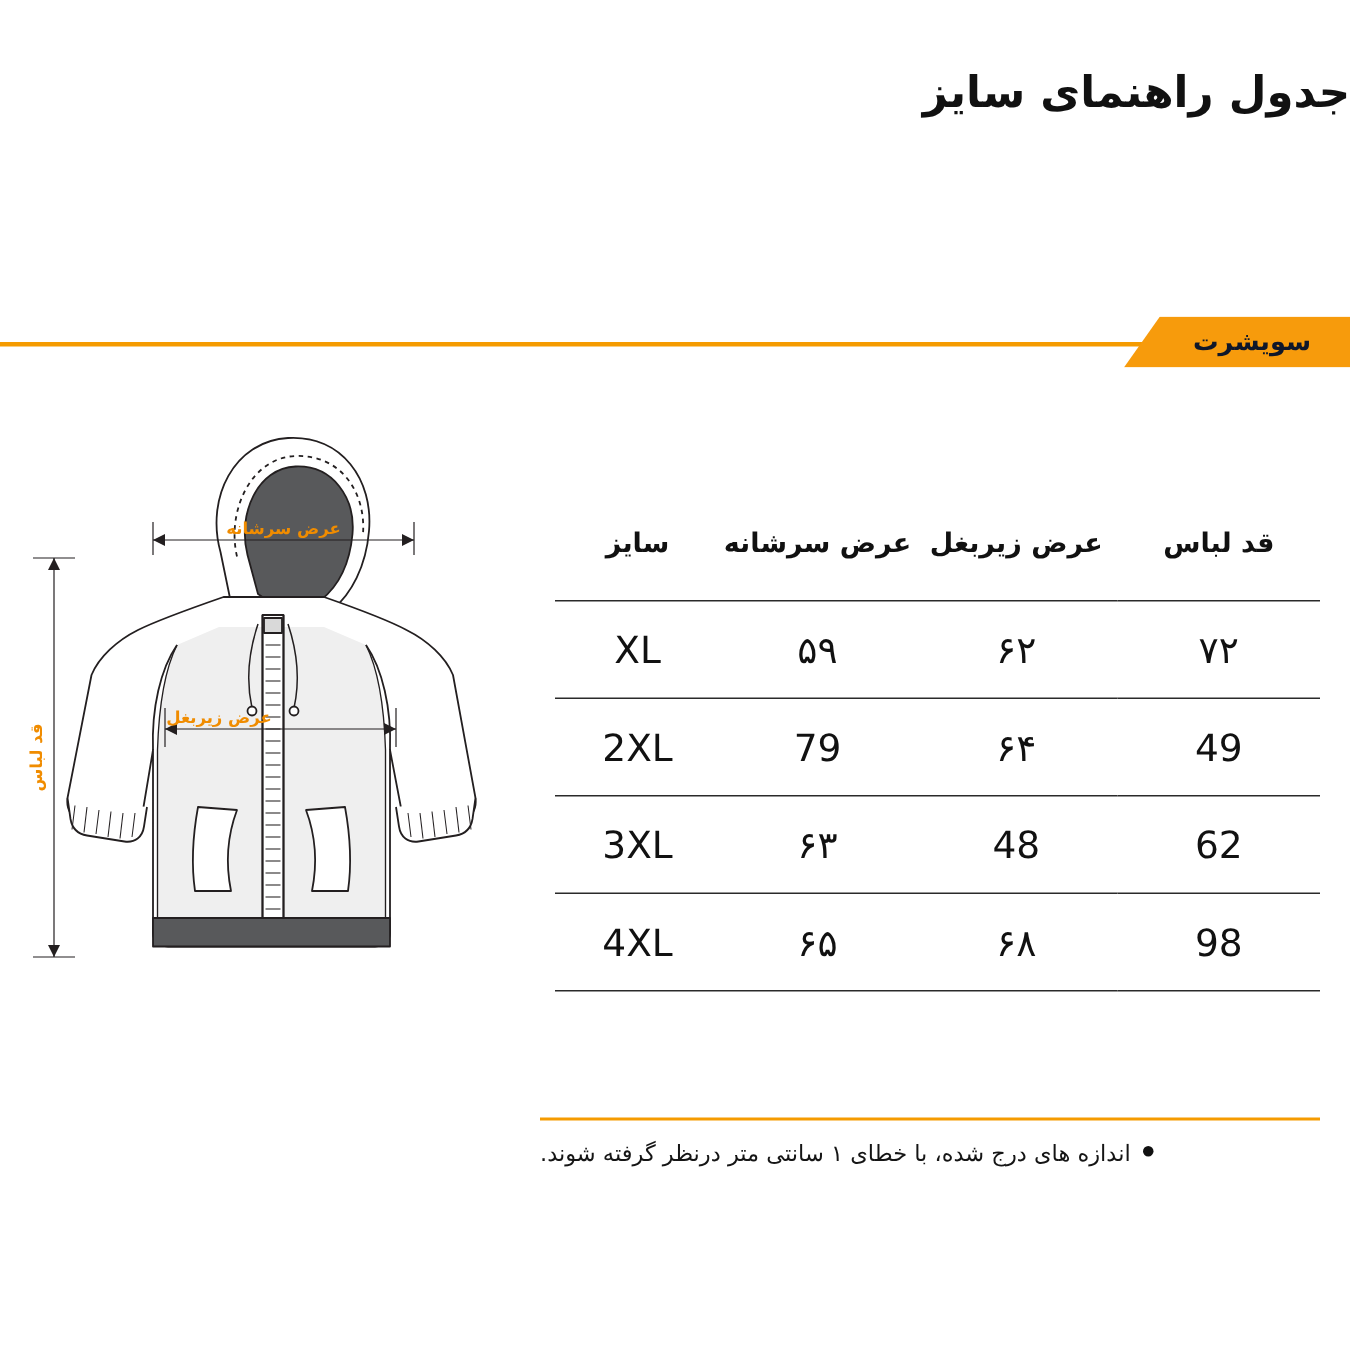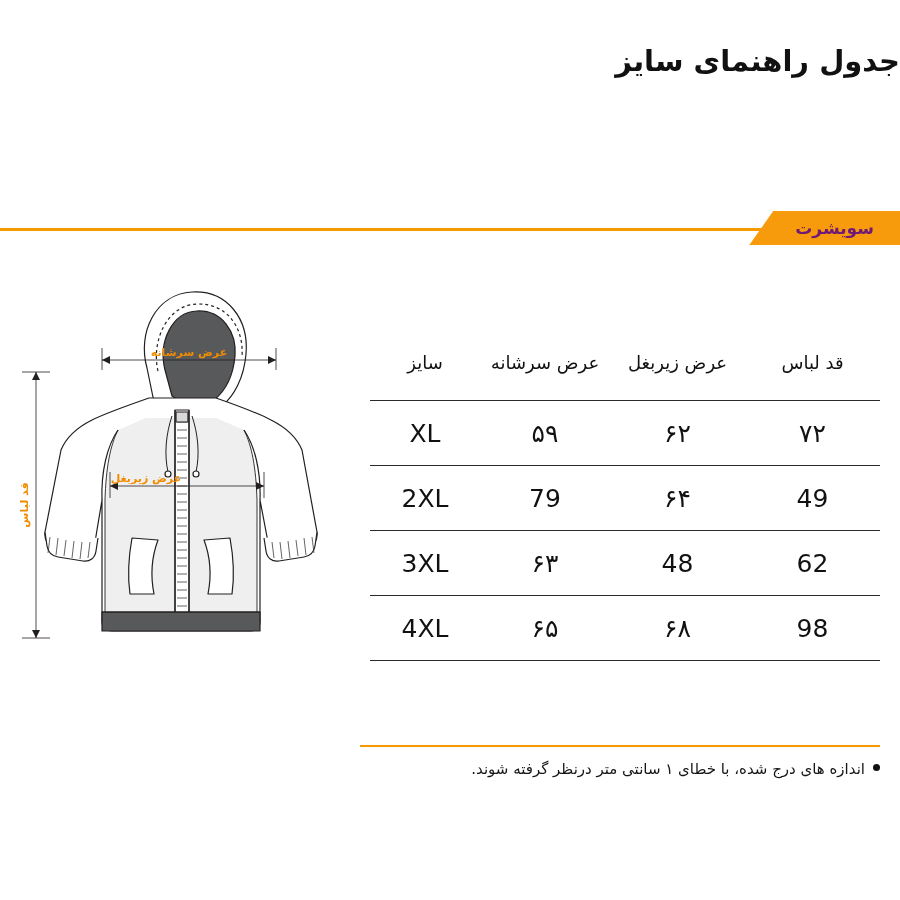--- a/index.html
+++ b/index.html
@@ -28,21 +28,21 @@
   }
   .cattab{
     position:absolute;right:0;top:211px;
     height:34px;
     background:#f79b0c;
     display:flex;align-items:center;
     padding:0 26px 0 46px;
     clip-path:polygon(24px 0,100% 0,100% 100%,0 100%);
   }
   .cattab .cat-label{
-    color:#701a75;font-size:17px;font-weight:bold;
+    color:#0f172a;font-size:17px;font-weight:bold;
     white-space:nowrap;
   }
 
   
   .illu{position:absolute;left:6px;top:250px;width:330px;height:420px;}
   .illu svg{display:block;}
 
   
   .table{
     position:absolute;right:20px;top:330px;
@@ -51,37 +51,37 @@
   table{border-collapse:collapse;width:510px;}
   table th,table td{
     text-align:center;
     font-size:25px;
     padding:0;
     height:64px;
     vertical-align:middle;
     font-weight:normal;
     color:#111;
   }
-  table th{font-size:18px;font-weight:normal;padding-bottom:6px;}
+  table th{font-size:18px;font-weight:bold;padding-bottom:6px;}
   table tr{border-bottom:1px solid #2a2a2a;}
   table tr:last-child{border-bottom:1px solid #2a2a2a;}
   thead tr{border-bottom:1px solid #2a2a2a;}
   .col-size{width:110px;}
   .col-a{width:135px;}
   .col-b{width:135px;}
   .col-c{width:130px;}
 
   
   .footline{
     position:absolute;left:360px;top:745px;width:520px;height:2px;
     background:#f59b00;
   }
   .note{
     position:absolute;right:20px;top:760px;width:520px;
-    text-align:right;
+    text-align:left;
     font-size:15px;color:#151515;
     direction:rtl;
   }
   .note .bullet{
     display:inline-block;width:7px;height:7px;border-radius:50%;
     background:#111;margin-right:0;margin-left:8px;vertical-align:middle;
     position:relative;top:-2px;
   }
 
   

